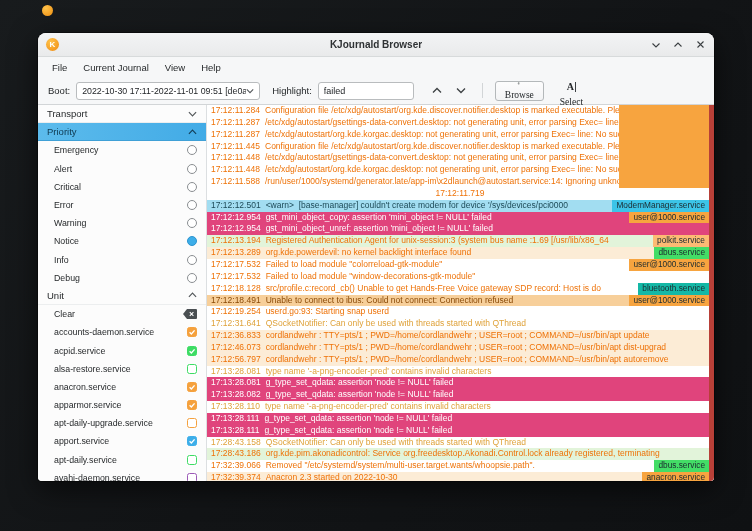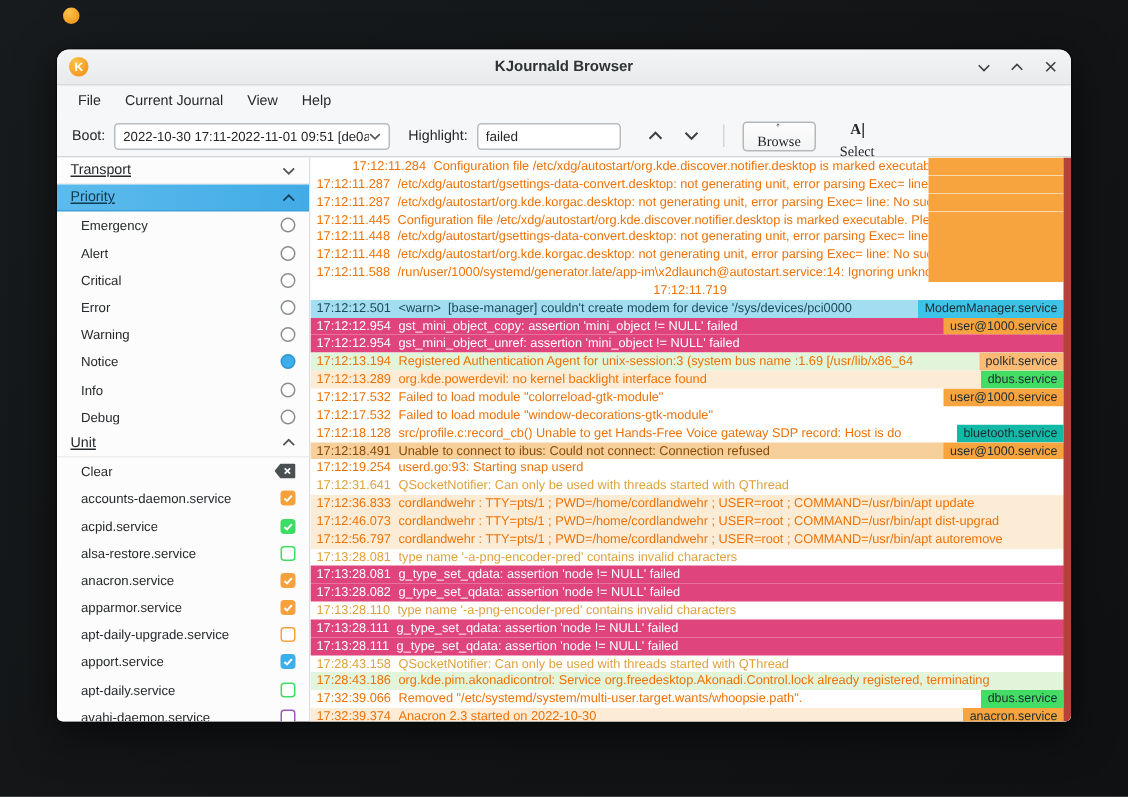--- a/index.html
+++ b/index.html
@@ -39,21 +39,21 @@
   .tb-button{height:20px;display:flex;align-items:center;gap:5px;padding:0 9px;font-size:9.5px;color:#232629;
     background:linear-gradient(#fdfdfd,#f3f4f5);border:1px solid #b4b8ba;border-radius:3px;
     font-family:Liberation Serif, serif;flex-direction:column;}
   .tb-button.flat{background:none;border-color:transparent;}
   .sel-A{font-size:10px;font-weight:bold;line-height:10px;}
   .sel-ibeam{display:inline-block;width:1px;height:10px;background:#3c4043;margin-left:1px;}
   
   .content{flex:1;display:flex;min-height:0;}
   .sidebar{width:168px;flex:none;border-right:1px solid #dcdfe1;background:#fcfcfc;overflow:hidden;}
   .side-header{height:18.2px;display:flex;align-items:center;justify-content:space-between;
-    padding:0 9px;font-size:9.5px;color:#26292b;border-bottom:1px solid #eceeef;box-sizing:border-box;text-decoration:underline;}
+    padding:0 9px;font-size:9.5px;color:#26292b;border-bottom:1px solid #eceeef;box-sizing:border-box;}
   .side-header.selected{background:linear-gradient(90deg,#5cbbec,#42abe6);border-bottom-color:#3fa0d6;color:#0e3950;}
   .side-item{height:18.2px;display:flex;align-items:center;justify-content:space-between;
     padding:0 9px 0 16px;font-size:9px;color:#26292b;box-sizing:border-box;}
   .side-item .side-label{overflow:hidden;white-space:nowrap;font-size:8.8px;}
   .radio{width:10px;height:10px;border:1px solid #8a8e91;border-radius:50%;background:#fff;box-sizing:border-box;flex:none;}
   .radio.on{border-color:#2d94cf;background:#3daee9;}
   .cbox{width:10px;height:10px;border:1.5px solid #999;border-radius:2.5px;box-sizing:border-box;
     display:flex;align-items:center;justify-content:center;background:#fff;flex:none;}
   
   .logview{flex:1;position:relative;overflow:hidden;background:#fff;}
@@ -256,21 +256,21 @@
             </div>
             <div class="side-item">
               <span class="side-label">avahi-daemon.service</span>
               <span class="cbox" style="border-color: rgb(155, 89, 182);"></span>
             </div>
           </div>
       </div>
 
       <div class="logview">
         <div id="log-rows">
-            <div class="log-row" style="color: rgb(238, 114, 7); margin-left: 24px;"><span class="lt">17:12:11.284</span><span class="lm">Configuration file /etc/xdg/autostart/org.kde.discover.notifier.desktop is marked executable. Please remov</span><span class="ltag" style="background: rgb(247, 164, 63); color: rgb(28, 43, 48); width: 90px; padding: 0px;"></span></div>
+            <div class="log-row" style="color: rgb(238, 114, 7);"><span class="lt">17:12:11.284</span><span class="lm">Configuration file /etc/xdg/autostart/org.kde.discover.notifier.desktop is marked executable. Please remov</span><span class="ltag" style="background: rgb(247, 164, 63); color: rgb(28, 43, 48); width: 90px; padding: 0px;"></span></div>
             <div class="log-row" style="color: rgb(238, 114, 7);"><span class="lt">17:12:11.287</span><span class="lm">/etc/xdg/autostart/gsettings-data-convert.desktop: not generating unit, error parsing Exec= line: No such</span><span class="ltag" style="background: rgb(247, 164, 63); color: rgb(28, 43, 48); width: 90px; padding: 0px;"></span></div>
             <div class="log-row" style="color: rgb(238, 114, 7);"><span class="lt">17:12:11.287</span><span class="lm">/etc/xdg/autostart/org.kde.korgac.desktop: not generating unit, error parsing Exec= line: No such file or d</span><span class="ltag" style="background: rgb(247, 164, 63); color: rgb(28, 43, 48); width: 90px; padding: 0px;"></span></div>
             <div class="log-row" style="color: rgb(238, 114, 7);"><span class="lt">17:12:11.445</span><span class="lm">Configuration file /etc/xdg/autostart/org.kde.discover.notifier.desktop is marked executable. Please remov</span><span class="ltag" style="background: rgb(247, 164, 63); color: rgb(28, 43, 48); width: 90px; padding: 0px;"></span></div>
             <div class="log-row" style="color: rgb(238, 114, 7);"><span class="lt">17:12:11.448</span><span class="lm">/etc/xdg/autostart/gsettings-data-convert.desktop: not generating unit, error parsing Exec= line: No such f</span><span class="ltag" style="background: rgb(247, 164, 63); color: rgb(28, 43, 48); width: 90px; padding: 0px;"></span></div>
             <div class="log-row" style="color: rgb(238, 114, 7);"><span class="lt">17:12:11.448</span><span class="lm">/etc/xdg/autostart/org.kde.korgac.desktop: not generating unit, error parsing Exec= line: No such file or d</span><span class="ltag" style="background: rgb(247, 164, 63); color: rgb(28, 43, 48); width: 90px; padding: 0px;"></span></div>
             <div class="log-row" style="color: rgb(238, 114, 7);"><span class="lt">17:12:11.588</span><span class="lm">/run/user/1000/systemd/generator.late/app-im\x2dlaunch@autostart.service:14: Ignoring unknown escap</span><span class="ltag" style="background: rgb(247, 164, 63); color: rgb(28, 43, 48); width: 90px; padding: 0px;"></span></div>
             <div class="log-row" style="color: rgb(238, 114, 7); flex-direction: column;"><span class="lt">17:12:11.719</span><span class="ltag" style="background: rgb(247, 164, 63); color: rgb(28, 43, 48); width: 90px; padding: 0px;"></span></div>
             <div class="log-row" style="background: rgb(162, 221, 241); color: rgb(29, 74, 87);"><span class="lt">17:12:12.501</span><span class="lm">&lt;warn&gt;  [base-manager] couldn't create modem for device '/sys/devices/pci0000</span><span class="ltag" style="background: rgb(60, 196, 232); color: rgb(28, 43, 48);">ModemManager.service</span></div>
             <div class="log-row" style="background: rgb(224, 68, 124); color: rgb(255, 255, 255);"><span class="lt">17:12:12.954</span><span class="lm">gst_mini_object_copy: assertion 'mini_object != NULL' failed</span><span class="ltag" style="background: rgb(247, 164, 63); color: rgb(28, 43, 48);">user@1000.service</span></div>
             <div class="log-row" style="background: rgb(224, 68, 124); color: rgb(255, 255, 255);"><span class="lt">17:12:12.954</span><span class="lm">gst_mini_object_unref: assertion 'mini_object != NULL' failed</span></div>

